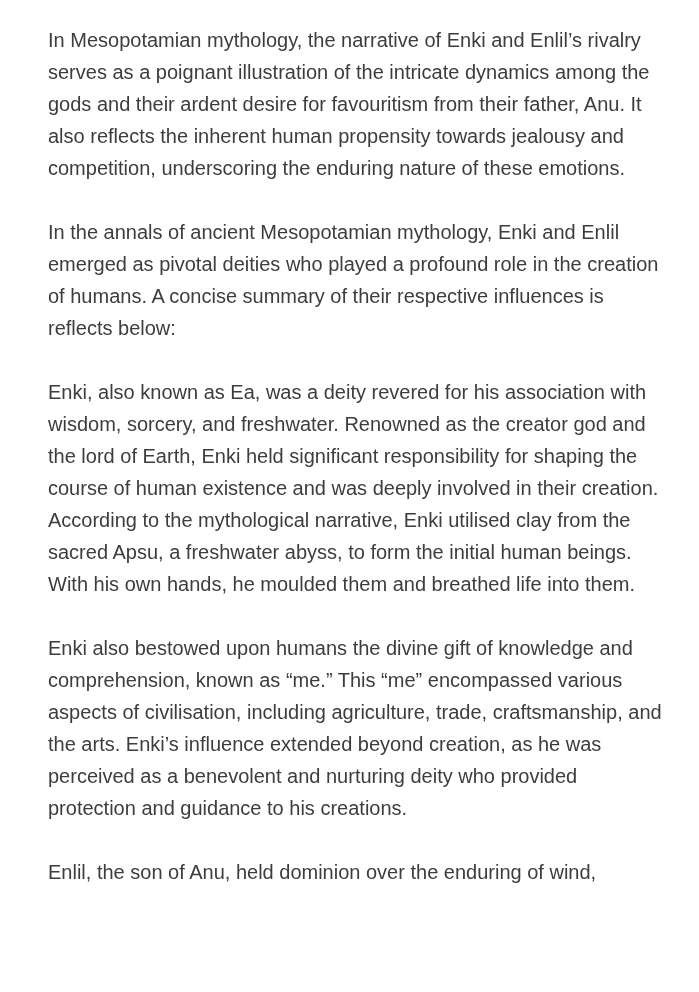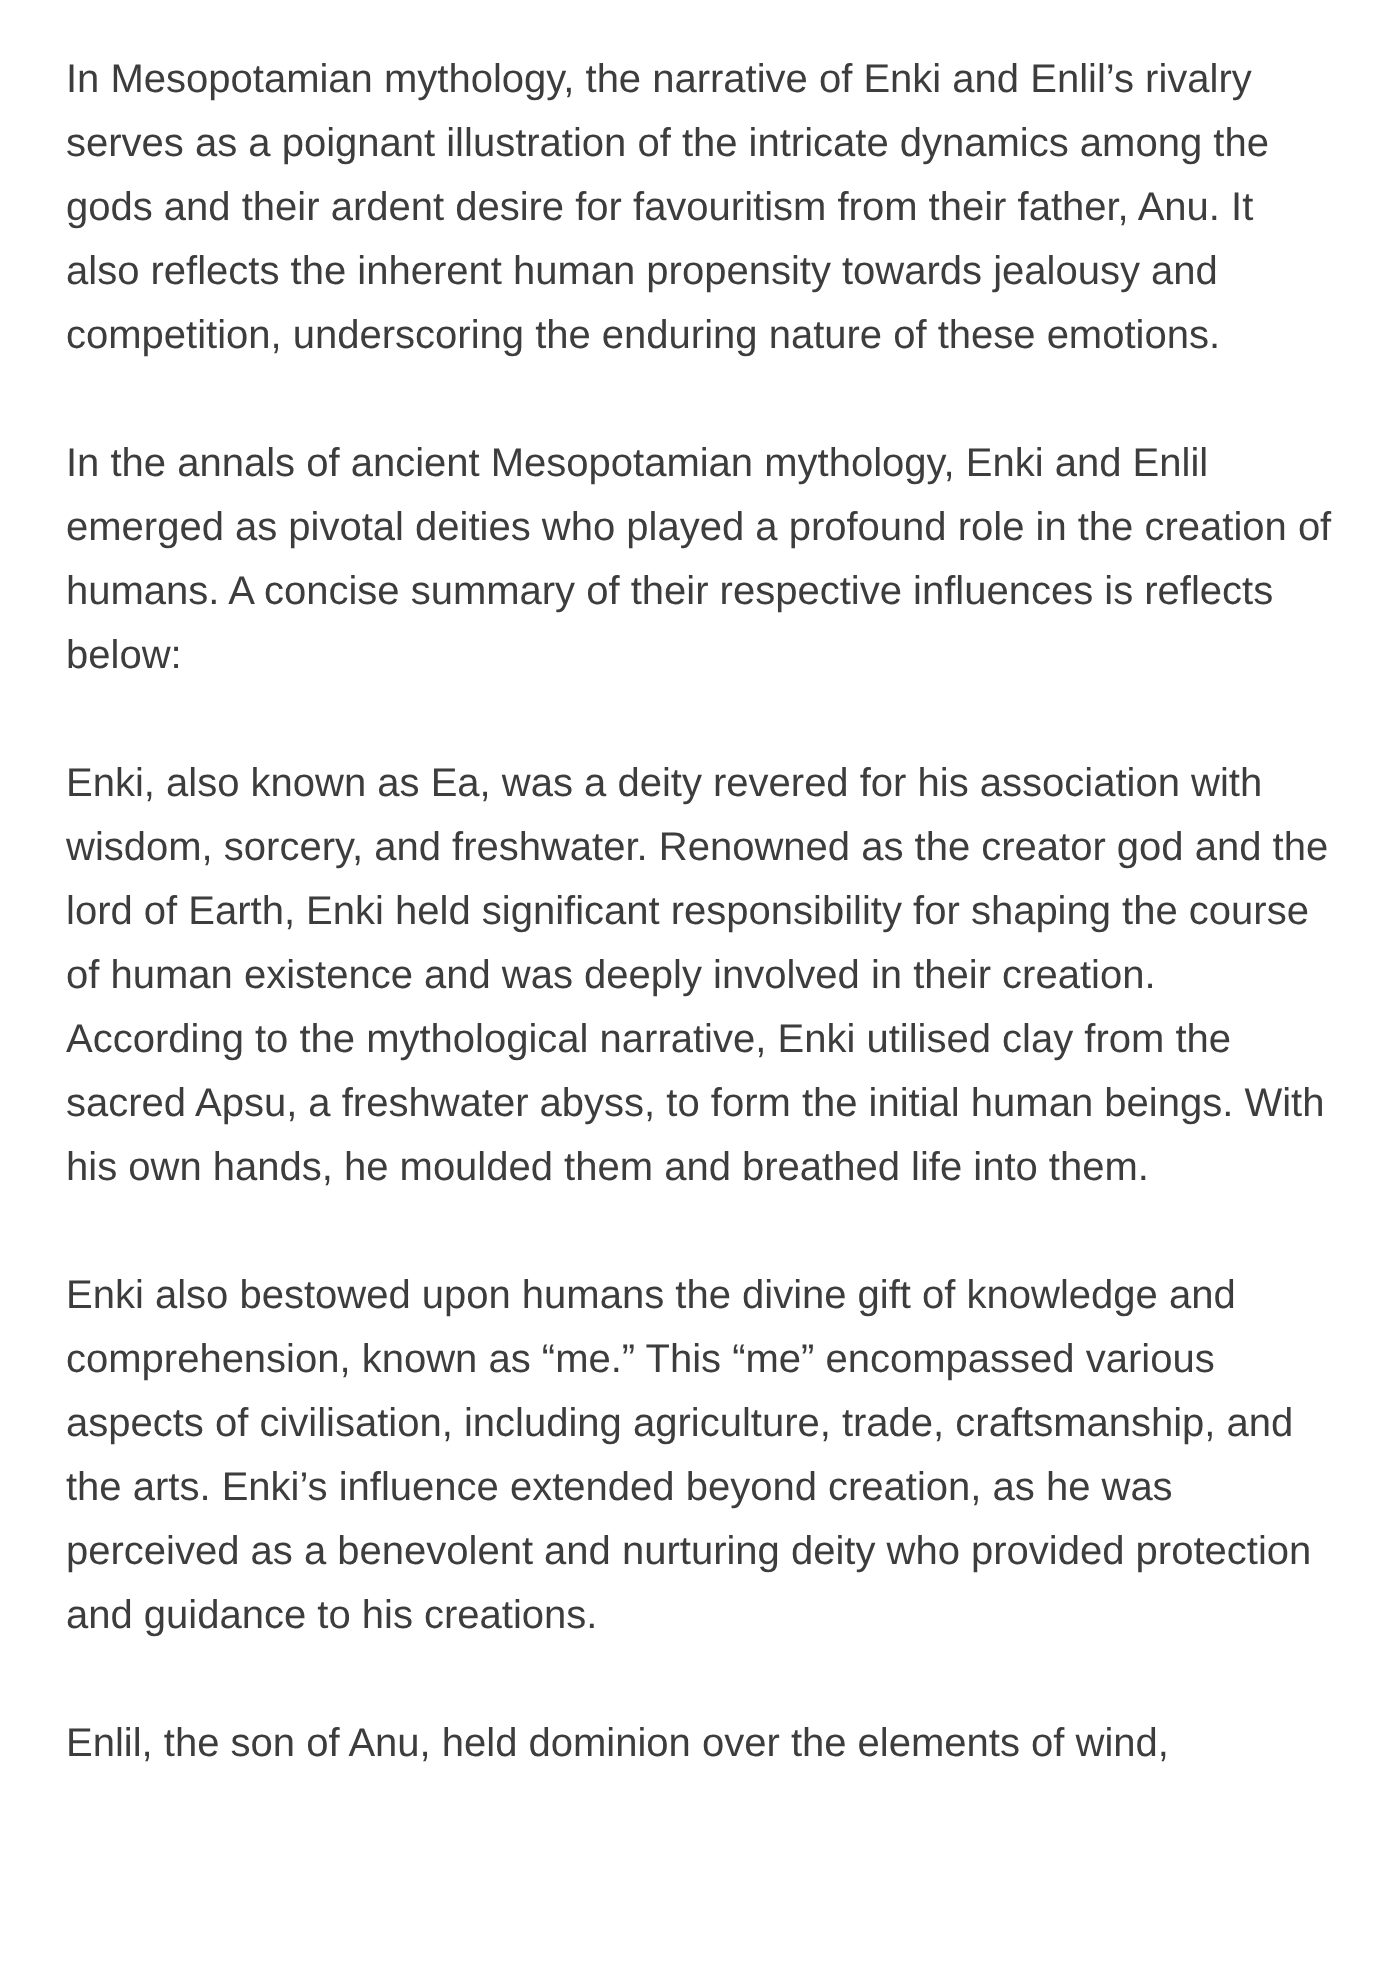--- a/index.html
+++ b/index.html
@@ -11,31 +11,31 @@
     width: 699px;
     height: 992px;
     overflow: hidden;
   }
   .article {
     box-sizing: border-box;
     width: 699px;
     padding: 24px 33px 0 33px;
   }
   .article p {
-    margin: 0 0 32px 0;
+    margin: 0 0 32px 15px;
     font-family: "Liberation Sans", sans-serif;
     font-size: 20px;
     line-height: 32px;
     letter-spacing: 0;
     color: #3d3d3d;
     text-align: left;
   }
 </style>
 </head>
 <body>
 
 <div class="article">
   <p>In Mesopotamian mythology, the narrative of Enki and Enlil’s rivalry serves as a poignant illustration of the intricate dynamics among the gods and their ardent desire for favouritism from their father, Anu. It also reflects the inherent human propensity towards jealousy and competition, underscoring the enduring nature of these emotions.</p>
   <p>In the annals of ancient Mesopotamian mythology, Enki and Enlil emerged as pivotal deities who played a profound role in the creation of humans. A concise summary of their respective influences is reflects below:</p>
   <p>Enki, also known as Ea, was a deity revered for his association with wisdom, sorcery, and freshwater. Renowned as the creator god and the lord of Earth, Enki held significant responsibility for shaping the course of human existence and was deeply involved in their creation. According to the mythological narrative, Enki utilised clay from the sacred Apsu, a freshwater abyss, to form the initial human beings. With his own hands, he moulded them and breathed life into them.</p>
   <p>Enki also bestowed upon humans the divine gift of knowledge and comprehension, known as “me.” This “me” encompassed various aspects of civilisation, including agriculture, trade, craftsmanship, and the arts. Enki’s influence extended beyond creation, as he was perceived as a benevolent and nurturing deity who provided protection and guidance to his creations.</p>
-  <p>Enlil, the son of Anu, held dominion over the elements of wind,</p>
+  <p>Enlil, the son of Anu, held dominion over the enduring of wind,</p>
 </div>
 
 </body></html>

